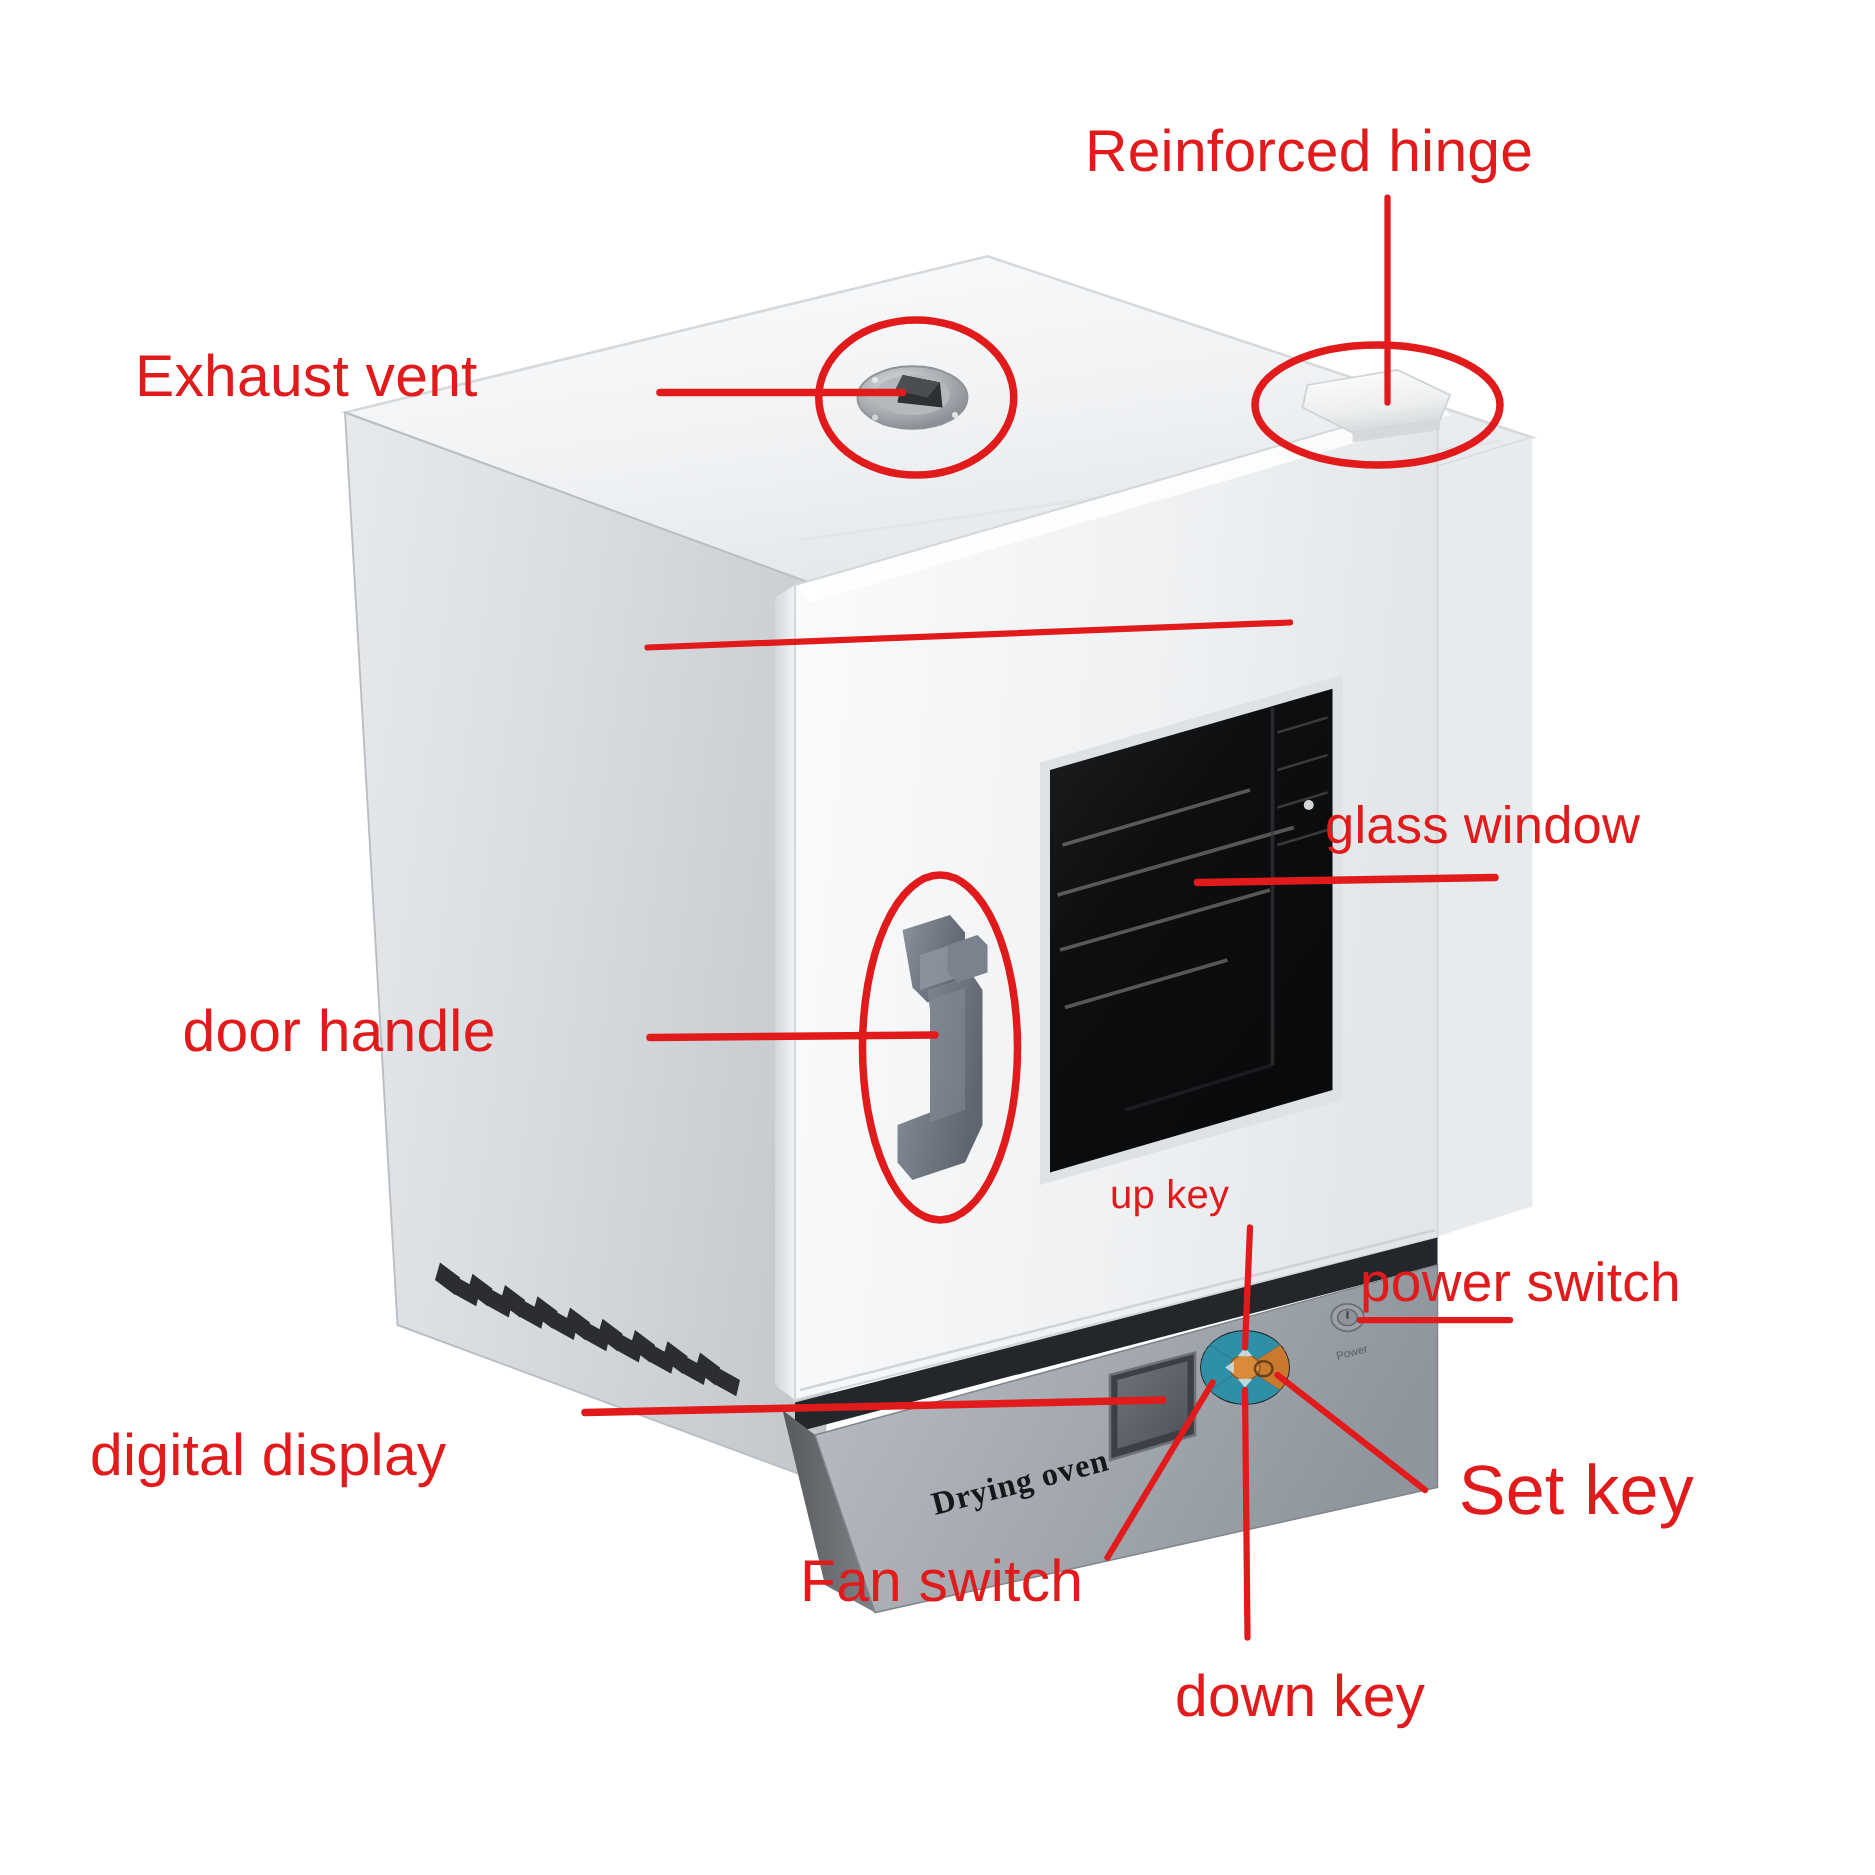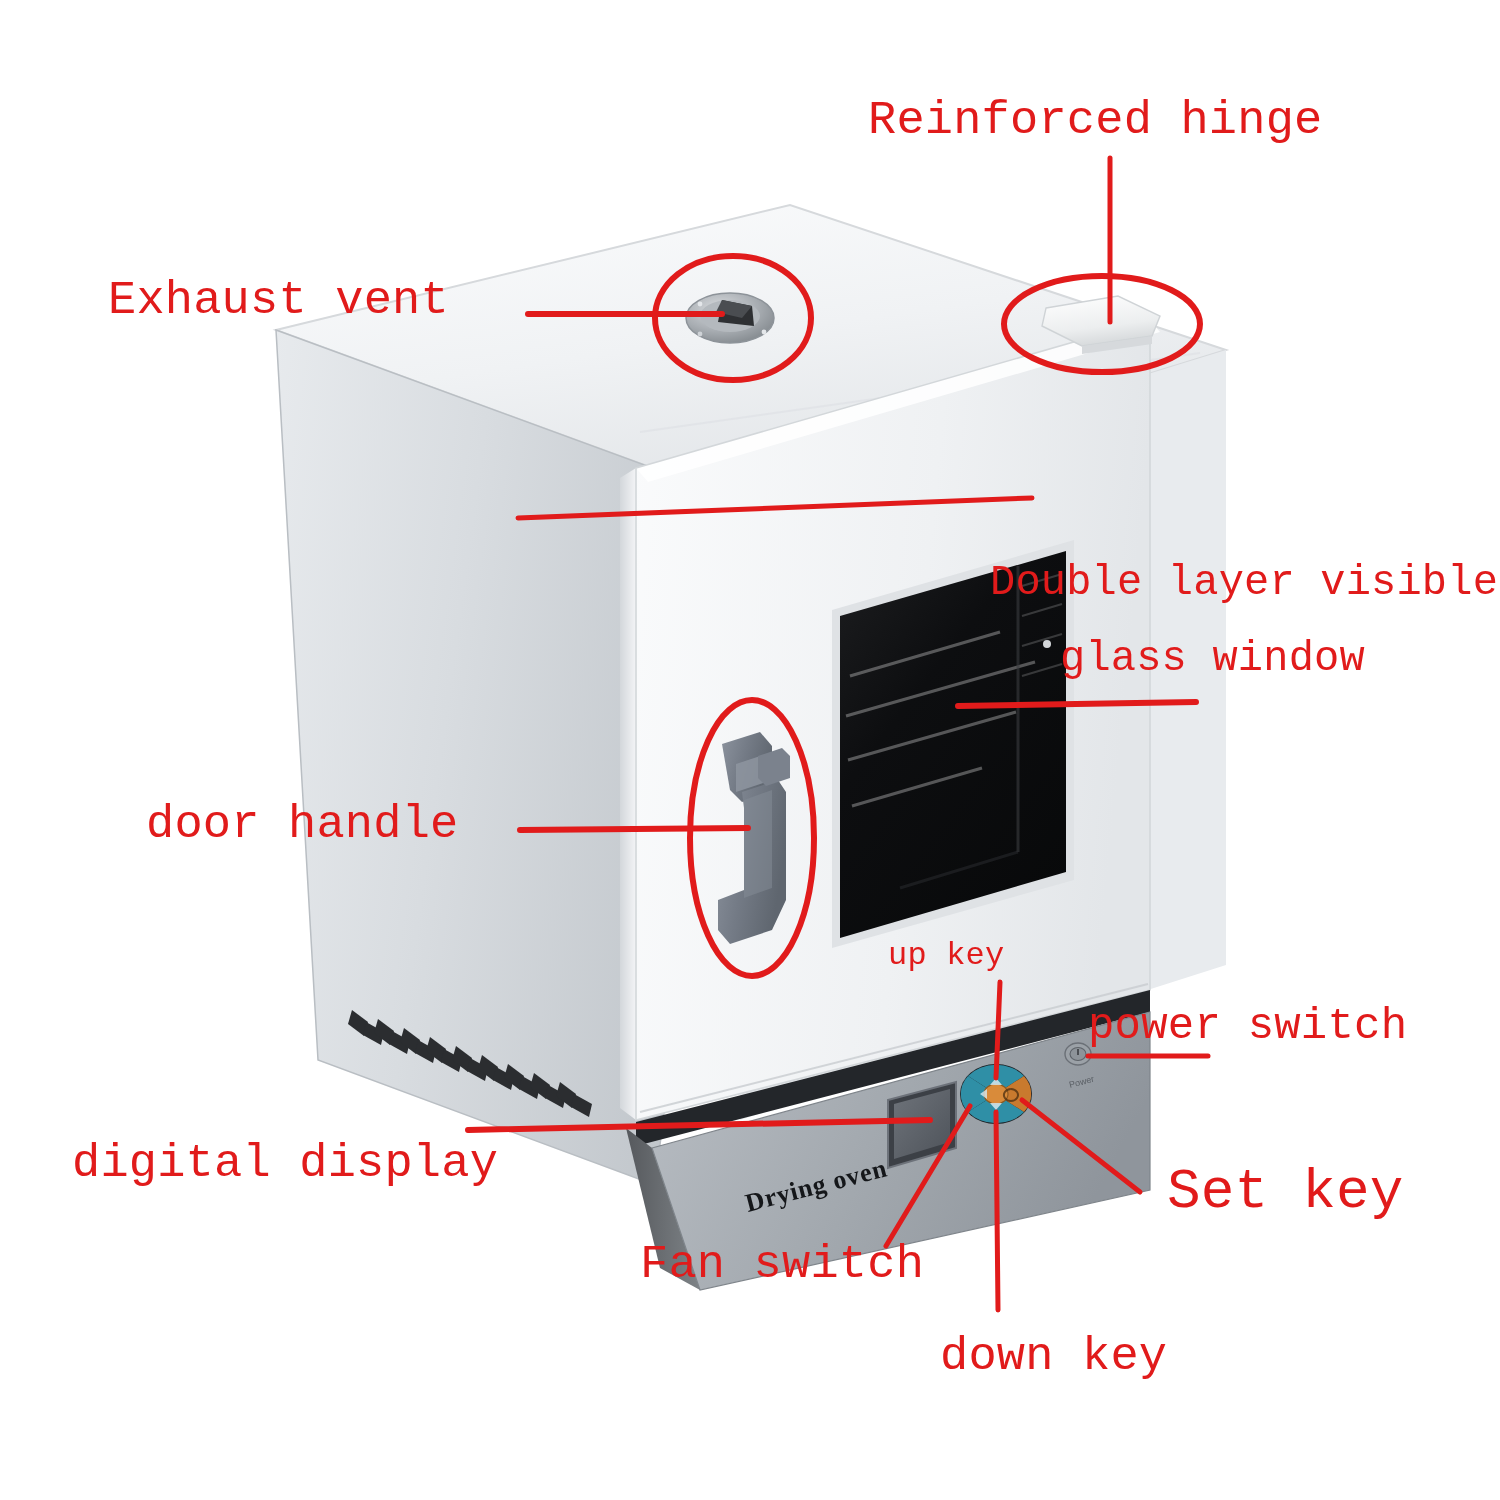--- a/index.html
+++ b/index.html
@@ -18,21 +18,21 @@
   }
   #scene {
     position: absolute;
     inset: 0;
     width: 1500px;
     height: 1500px;
   }
   .lbl {
     position: absolute;
     color: #e11b1b;
-    font-family: Liberation Mono, monospace;
+    font-family: Liberation Sans, sans-serif;
     font-weight: 400;
     white-space: nowrap;
     letter-spacing: 0.2px;
     line-height: 1.22;
     pointer-events: auto;
   }
 </style>
 </head>
 <body>
 
@@ -279,21 +279,20 @@
       <path d="M 970 1106 L 886 1246" stroke-width="5"></path>
 
       <path d="M 996 1112 L 998 1310" stroke-width="5"></path>
     </g>
   </svg>
 
   <div class="lbl" style="left:868px; top:92px; font-size:47px;">Reinforced hinge</div>
 
   <div class="lbl" style="left:108px; top:272px; font-size:47px;">Exhaust vent</div>
 
-  <div class="lbl" style="left:990px; top:558px; font-size:42px;">Double layer visible</div>
   <div class="lbl" style="left:1060px; top:634px; font-size:42px;">glass window</div>
 
   <div class="lbl" style="left:146px; top:796px; font-size:47px;">door handle</div>
 
   <div class="lbl" style="left:888px; top:936px; font-size:32px;">up key</div>
 
   <div class="lbl" style="left:1088px; top:1000px; font-size:44px;">power switch</div>
 
   <div class="lbl" style="left:72px; top:1098px; font-size:47px;margin-top:37px;">digital display</div>
 

